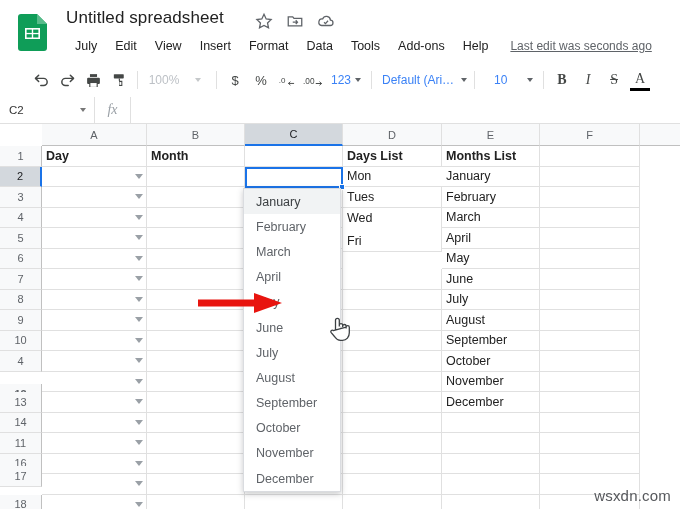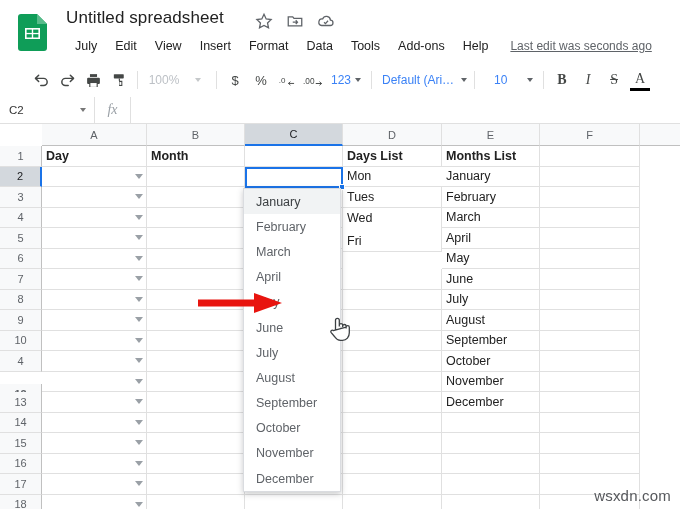--- a/index.html
+++ b/index.html
@@ -350,26 +350,26 @@
         <div class="rowhead" style="top: 260px; font-weight: bold;">
           <span>12</span>
         </div>
         <div class="rowhead" style="top: 268px;">
           <span>13</span>
         </div>
         <div class="rowhead" style="top: 288.5px;">
           <span>14</span>
         </div>
         <div class="rowhead" style="top: 309px;">
-          <span>15</span>
+          <span>11</span>
         </div>
         <div class="rowhead" style="top: 329.5px;">
           <span>16</span>
         </div>
-        <div class="rowhead" style="top: 350px;">
+        <div class="rowhead" style="top: 342px;">
           <span>17</span>
         </div>
         <div class="rowhead" style="top: 370.5px;">
           <span>18</span>
         </div>
       </div>
 
     <div id="cells">
         <div class="cell bold" style="left: 42px; top: 22px; width: 105px;">
           <span>Day</span>

